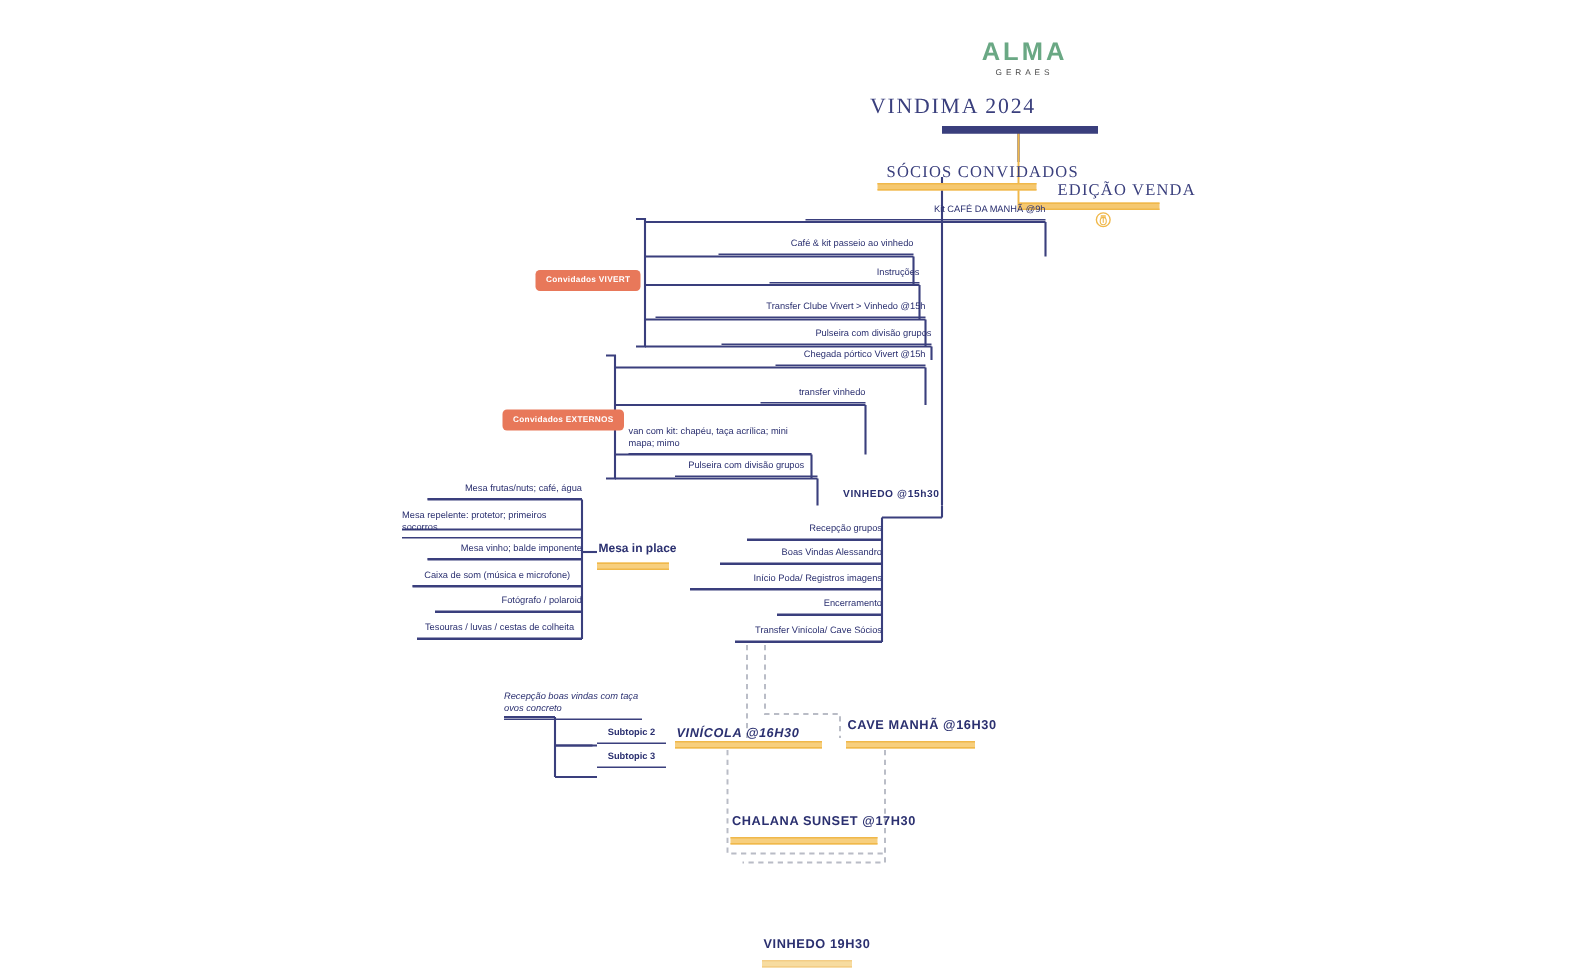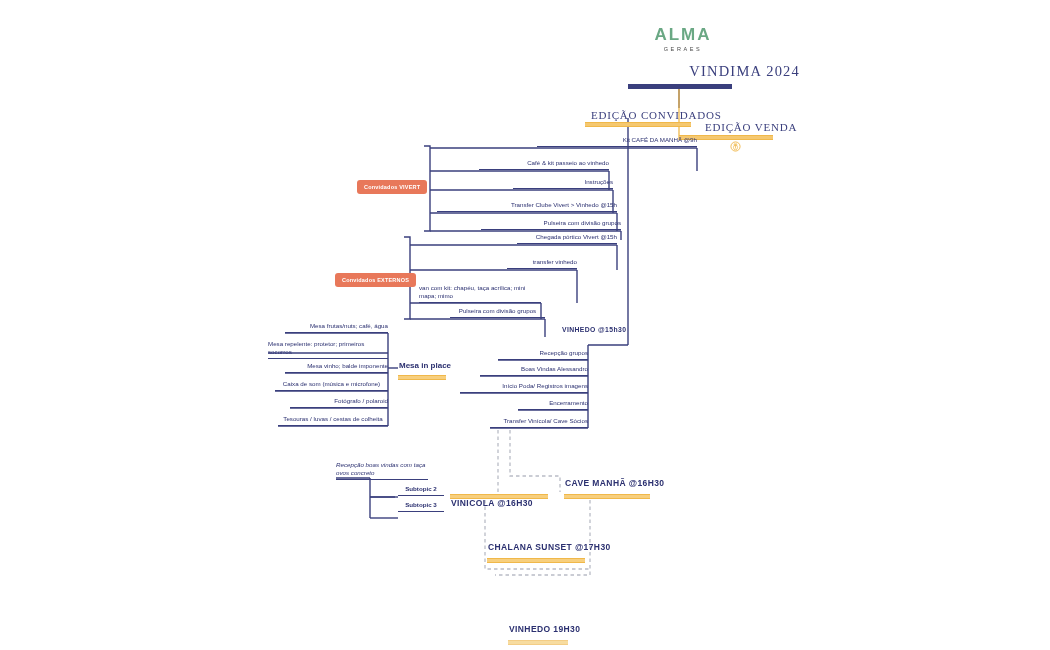--- a/index.html
+++ b/index.html
@@ -10,21 +10,21 @@
     position:relative;
   }
   #canvas{position:absolute;inset:0;width:1050px;height:650px;}
   svg#wires{position:absolute;left:0;top:0;width:1050px;height:650px;pointer-events:none;}
 
   
   .logo{position:absolute;left:648px;top:26px;width:70px;text-align:center;}
   .logo-word{font-size:17px;font-weight:bold;letter-spacing:2px;color:#6aa884;line-height:1;}
   .logo-sub{font-size:5.5px;letter-spacing:2.6px;color:#4a4a4a;margin-top:3px;}
 
-  .main-title{position:absolute;left:560px;top:63px;width:240px;text-align:right;
+  .main-title{position:absolute;left:580px;top:63px;width:240px;text-align:left;
     font-family:"Liberation Serif", serif;font-size:14.5px;letter-spacing:1.2px;color:#3a3f7d;}
   .main-rule{position:absolute;left:628px;top:84px;width:104px;height:3px;
     background:#3a3f7d;border-top:1px solid #3a3f7d;border-bottom:1px solid #3a3f7d;}
 
   
   .sec{position:absolute;font-family:"Liberation Serif", serif;font-size:11px;letter-spacing:0.8px;color:#3a3f7d;white-space:nowrap;}
   .sec-rule{position:absolute;height:3px;background:#f5c870;border-top:1px solid #f0b84a;border-bottom:1px solid #f0b84a;}
 
   .venda-icon{position:absolute;left:730px;top:141px;width:11px;height:11px;}
 
@@ -142,21 +142,21 @@
   </svg>
 
   <div class="logo">
     <div class="logo-word">ALMA</div>
     <div class="logo-sub">GERAES</div>
   </div>
 
   <div class="main-title">VINDIMA 2024</div>
   <div class="main-rule"></div>
 
-  <div class="sec" style="left:591px;top:109px;">EDIÇÃO CONVIDADOS</div>
+  <div class="sec" style="left:591px;top:109px;">SÓCIOS CONVIDADOS</div>
   <div class="sec-rule" style="left:585px;top:122px;width:106px;"></div>
 
   <div class="sec" style="left:705px;top:121px;">EDIÇÃO VENDA</div>
   <div class="sec-rule" style="left:679px;top:135px;width:94px;"></div>
 
   <svg class="venda-icon" viewBox="0 0 12 12">
     <circle cx="6" cy="6" r="5" fill="none" stroke="#f0b84a" stroke-width="1"></circle>
     <path d="M4 4.2 h4 M4.2 3.2 h3.6 M6 4.2 v4" stroke="#f0b84a" stroke-width="0.8" fill="none"></path>
     <ellipse cx="6" cy="7" rx="2.2" ry="2.6" fill="none" stroke="#f0b84a" stroke-width="0.8"></ellipse>
   </svg>
@@ -187,21 +187,21 @@
   <div class="miseplace" style="left:399px;top:361px;">Mesa in place</div>
   <div class="node-rule" style="left:398px;top:375px;width:48px;"></div>
 
   <div class="leaf r" style="left:285px;top:322px;width:103px;">Mesa frutas/nuts; café, água</div>
   <div class="leaf l" style="left:268px;top:340px;width:120px;">Mesa repelente: protetor; primeiros socorros</div>
   <div class="leaf r" style="left:285px;top:362px;width:103px;">Mesa vinho; balde imponente</div>
   <div class="leaf c" style="left:275px;top:380px;width:113px;">Caixa de som (música e microfone)</div>
   <div class="leaf r" style="left:290px;top:397px;width:98px;">Fotógrafo / polaroid</div>
   <div class="leaf c" style="left:278px;top:415px;width:110px;">Tesouras / luvas / cestas de colheita</div>
 
-  <div class="node" style="left:451px;top:498px;">VINÍCOLA @16H30</div>
+  <div class="node" style="left:451px;top:483px;font-style:italic;">VINÍCOLA @16H30</div>
   <div class="node-rule" style="left:450px;top:494px;width:98px;"></div>
 
   <div class="leaf i l" style="left:336px;top:461px;width:92px;">Recepção boas vindas com taça ovos concreto</div>
   <div class="leaf b c" style="left:398px;top:485px;width:46px;">Subtopic 2</div>
   <div class="leaf b c" style="left:398px;top:501px;width:46px;">Subtopic 3</div>
 
   <div class="node" style="left:565px;top:478px;">CAVE MANHÃ @16H30</div>
   <div class="node-rule" style="left:564px;top:494px;width:86px;"></div>
 
   <div class="node" style="left:488px;top:542px;text-align:right;">CHALANA SUNSET @17H30</div>

